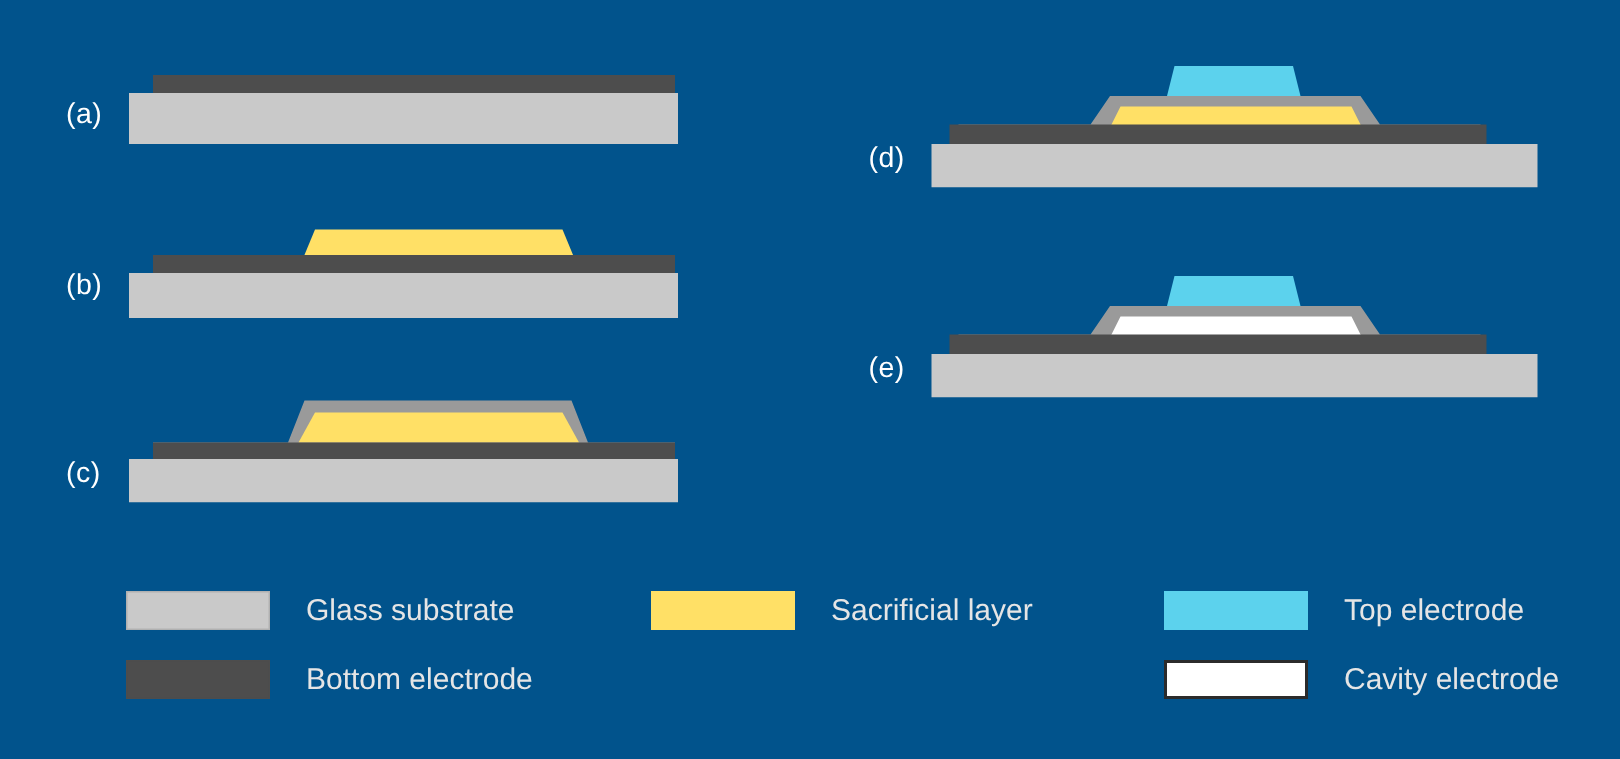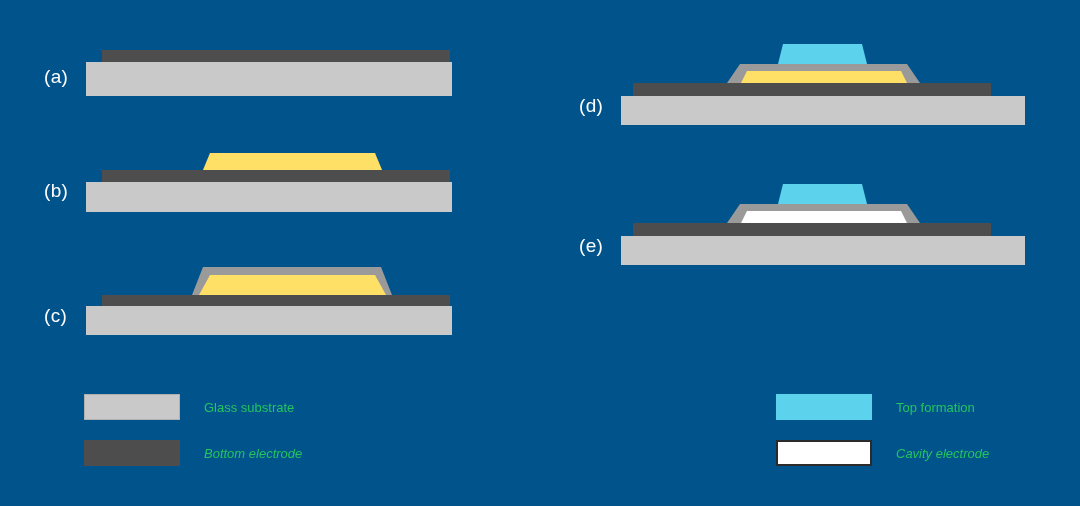--- a/index.html
+++ b/index.html
@@ -46,30 +46,30 @@
     height: 105px;
   }
   .legend-row {
     position: absolute;
     left: 0;
     height: 26px;
     display: flex;
     align-items: center;
   }
   .legend-row.r0 { top: 16px; }
-  .legend-row.r1 { top: 62px; font-style: italic; }
+  .legend-row.r1 { top: 62px; }
   .swatch {
     width: 96px;
     height: 26px;
     box-sizing: border-box;
     flex: 0 0 auto;
   }
   .legend-text {
-    color: #22c55e;
-    font-size: 13px;
+    color: #e5e5e5;
+    font-size: 20px;
     margin-left: 24px;
     white-space: nowrap;
     font-family: "Liberation Sans", sans-serif;
   }
 </style>
 </head>
 <body>
 
 <div id="figure">
 
@@ -129,26 +129,30 @@
         <span class="swatch" style="background:#c9c9c9; border:1px solid #b0b0b0;"></span>
         <span class="legend-text">Glass substrate</span>
       </div>
       <div class="legend-row r1">
         <span class="swatch" style="background:#4d4d4d; border:1px solid #4d4d4d;"></span>
         <span class="legend-text">Bottom electrode</span>
       </div>
     </div>
 
     <div class="legend-col" style="left:434px;">
+      <div class="legend-row r0">
+        <span class="swatch" style="background:#ffe066; border:1px solid #ffe066;"></span>
+        <span class="legend-text">Sacrificial layer</span>
+      </div>
     </div>
 
     <div class="legend-col" style="left:776px;">
       <div class="legend-row r0">
         <span class="swatch" style="background:#5cd2ed; border:1px solid #5cd2ed;"></span>
-        <span class="legend-text">Top formation</span>
+        <span class="legend-text">Top electrode</span>
       </div>
       <div class="legend-row r1">
         <span class="swatch" style="background:#ffffff; border:2px solid #2b2b2b;"></span>
         <span class="legend-text">Cavity electrode</span>
       </div>
     </div>
 
   </div>
 
 </div>

